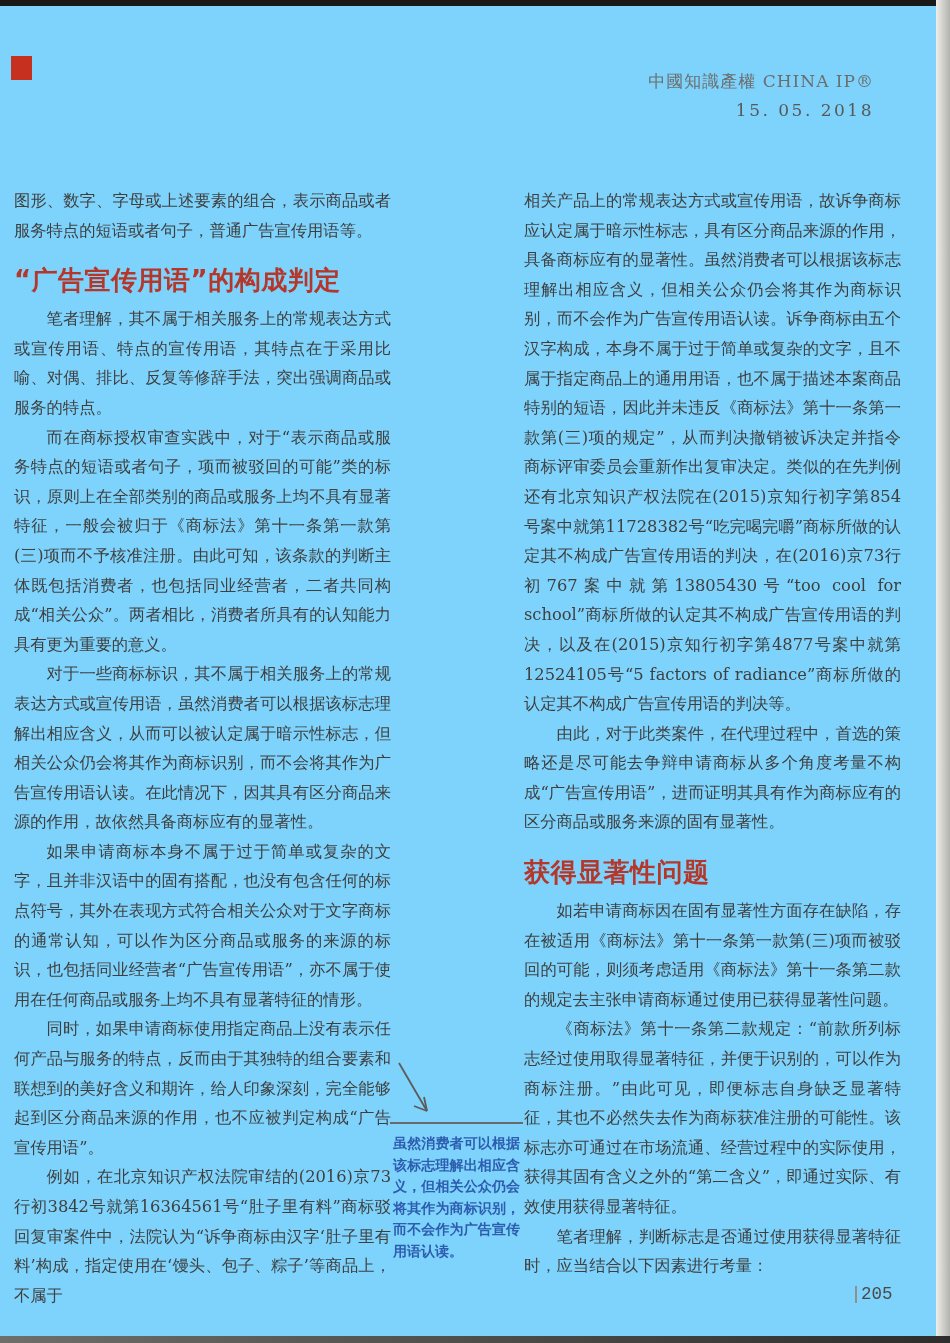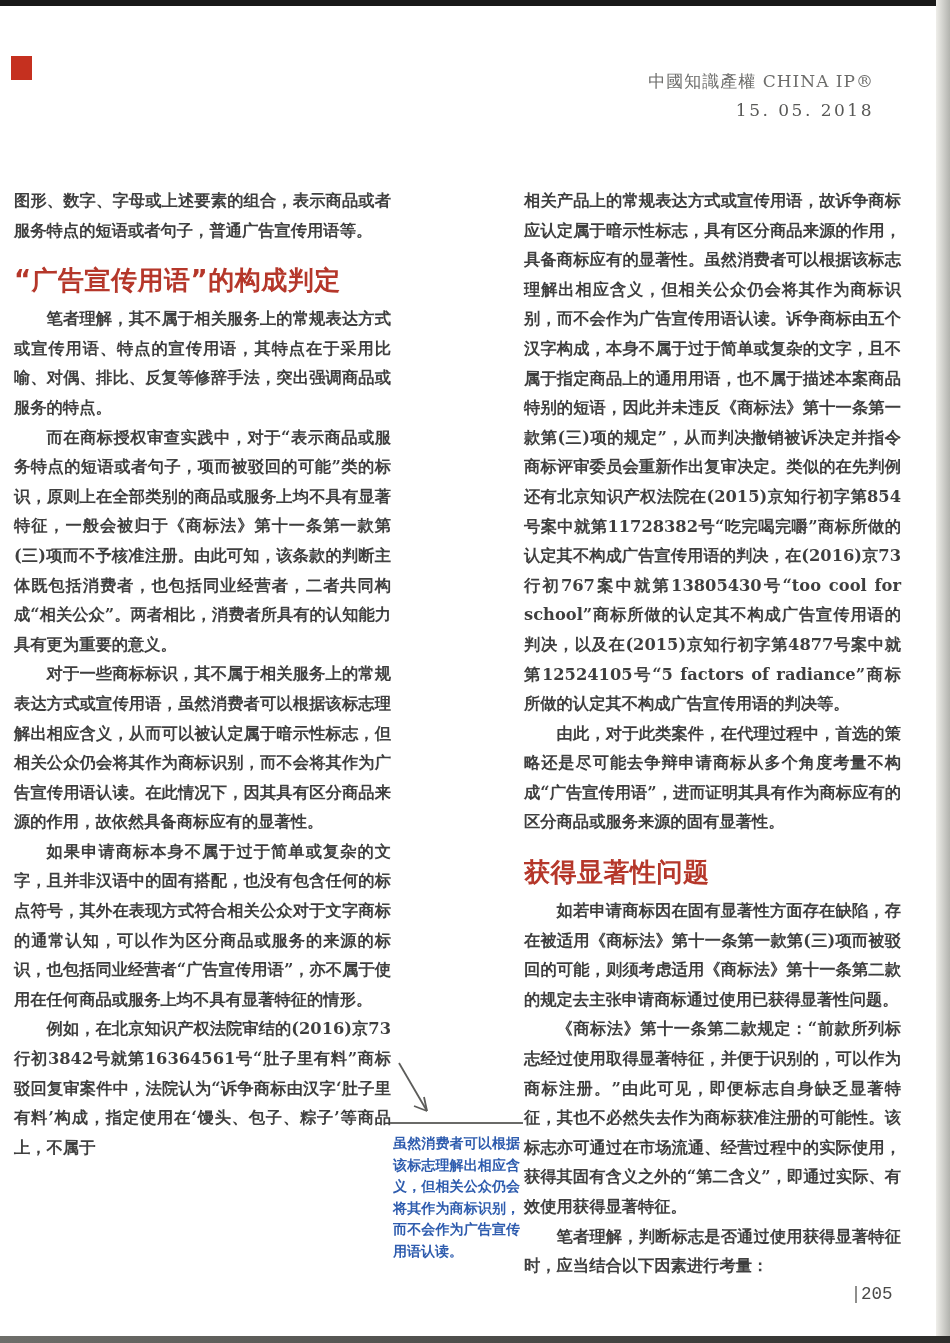--- a/index.html
+++ b/index.html
@@ -1,35 +1,35 @@
 <!DOCTYPE html>
 <html><head>
 <meta charset="utf-8">
 <style>
   html,body { margin:0; padding:0; background:#e9e9e6; }
   .page {
     position:relative; width:950px; height:1343px; margin:0 auto;
-    background:#ffffff; overflow:hidden;
+    background:#7dd3fc; overflow:hidden;
     font-family:"DejaVu Serif","Liberation Serif",serif; color:#3f3f3f;
   }
   .scan-top { position:absolute; top:0; left:0; width:100%; height:6px; background:#191919; }
   .scan-bottom { position:absolute; bottom:0; left:0; width:100%; height:7px;
     background:linear-gradient(to right,#6e6e6a,#2d2d2b); }
   .scan-right { position:absolute; top:0; right:0; width:14px; height:100%;
     background:linear-gradient(to right,#efeeea,#b2b3ae); }
   .red-square { position:absolute; left:11px; top:56px; width:21px; height:24px; background:#c5301f; }
 
   .header { position:absolute; top:70px; right:76px; text-align:right; }
   .header .mag { font-size:17px; letter-spacing:1px; color:#6d6d6b; }
   .header .date { font-size:17px; margin-top:7px; letter-spacing:2.5px; color:#585856; }
 
   .col { position:absolute; width:377px; text-align:justify; font-size:16.3px; line-height:29.6px; }
   .col-left { left:14px; top:186px; }
   .col-right { left:524px; top:186px; }
-  .col p { margin:0; text-indent:2em;font-weight:bold; }
+  .col p { margin:0; text-indent:2em; }
   .col p.cont { text-indent:0; }
   h2.sec {
     font-family:"DejaVu Sans","Liberation Sans",sans-serif;
     font-size:26px; font-weight:bold; color:#b5372a;
     margin:21px 0 10px 0; text-indent:0; letter-spacing:0.5px; line-height:28px;
   }
 
   .pullquote { position:absolute; left:393px; top:1060px; width:127px; }
   .pq-arrow { display:block; margin-left:2px; }
   .pq-rule { border:none; border-top:2px solid #6a6a68; margin:4px 0 9px -3px; width:133px; }
@@ -60,20 +60,21 @@
     <div class="date">15. 05. 2018</div>
   </div>
 
   <div class="col col-left">
     <p class="cont">图形、数字、字母或上述要素的组合，表示商品或者服务特点的短语或者句子，普通广告宣传用语等。</p>
     <h2 class="sec">“广告宣传用语”的构成判定</h2>
     <p>笔者理解，其不属于相关服务上的常规表达方式或宣传用语、特点的宣传用语，其特点在于采用比喻、对偶、排比、反复等修辞手法，突出强调商品或服务的特点。</p>
     <p>而在商标授权审查实践中，对于“表示商品或服务特点的短语或者句子，项而被驳回的可能”类的标识，原则上在全部类别的商品或服务上均不具有显著特征，一般会被归于《商标法》第十一条第一款第(三)项而不予核准注册。由此可知，该条款的判断主体既包括消费者，也包括同业经营者，二者共同构成“相关公众”。两者相比，消费者所具有的认知能力具有更为重要的意义。</p>
     <p>对于一些商标标识，其不属于相关服务上的常规表达方式或宣传用语，虽然消费者可以根据该标志理解出相应含义，从而可以被认定属于暗示性标志，但相关公众仍会将其作为商标识别，而不会将其作为广告宣传用语认读。在此情况下，因其具有区分商品来源的作用，故依然具备商标应有的显著性。</p>
     <p>如果申请商标本身不属于过于简单或复杂的文字，且并非汉语中的固有搭配，也没有包含任何的标点符号，其外在表现方式符合相关公众对于文字商标的通常认知，可以作为区分商品或服务的来源的标识，也包括同业经营者“广告宣传用语”，亦不属于使用在任何商品或服务上均不具有显著特征的情形。</p>
+    <p>同时，如果申请商标使用指定商品上没有表示任何产品与服务的特点，反而由于其独特的组合要素和联想到的美好含义和期许，给人印象深刻，完全能够起到区分商品来源的作用，也不应被判定构成“广告宣传用语”。</p>
     <p>例如，在北京知识产权法院审结的(2016)京73行初3842号就第16364561号“肚子里有料”商标驳回复审案件中，法院认为“诉争商标由汉字‘肚子里有料’构成，指定使用在‘馒头、包子、粽子’等商品上，不属于</p>
   </div>
 
   <div class="pullquote">
     <svg class="pq-arrow" width="42" height="58" viewBox="0 0 42 58">
       <line x1="4" y1="3" x2="32" y2="51" stroke="#5c5c5a" stroke-width="1.8"></line>
       <line x1="32" y1="51" x2="19" y2="46" stroke="#5c5c5a" stroke-width="1.8"></line>
       <line x1="32" y1="51" x2="29" y2="37" stroke="#5c5c5a" stroke-width="1.8"></line>
     </svg>
     <hr class="pq-rule">

